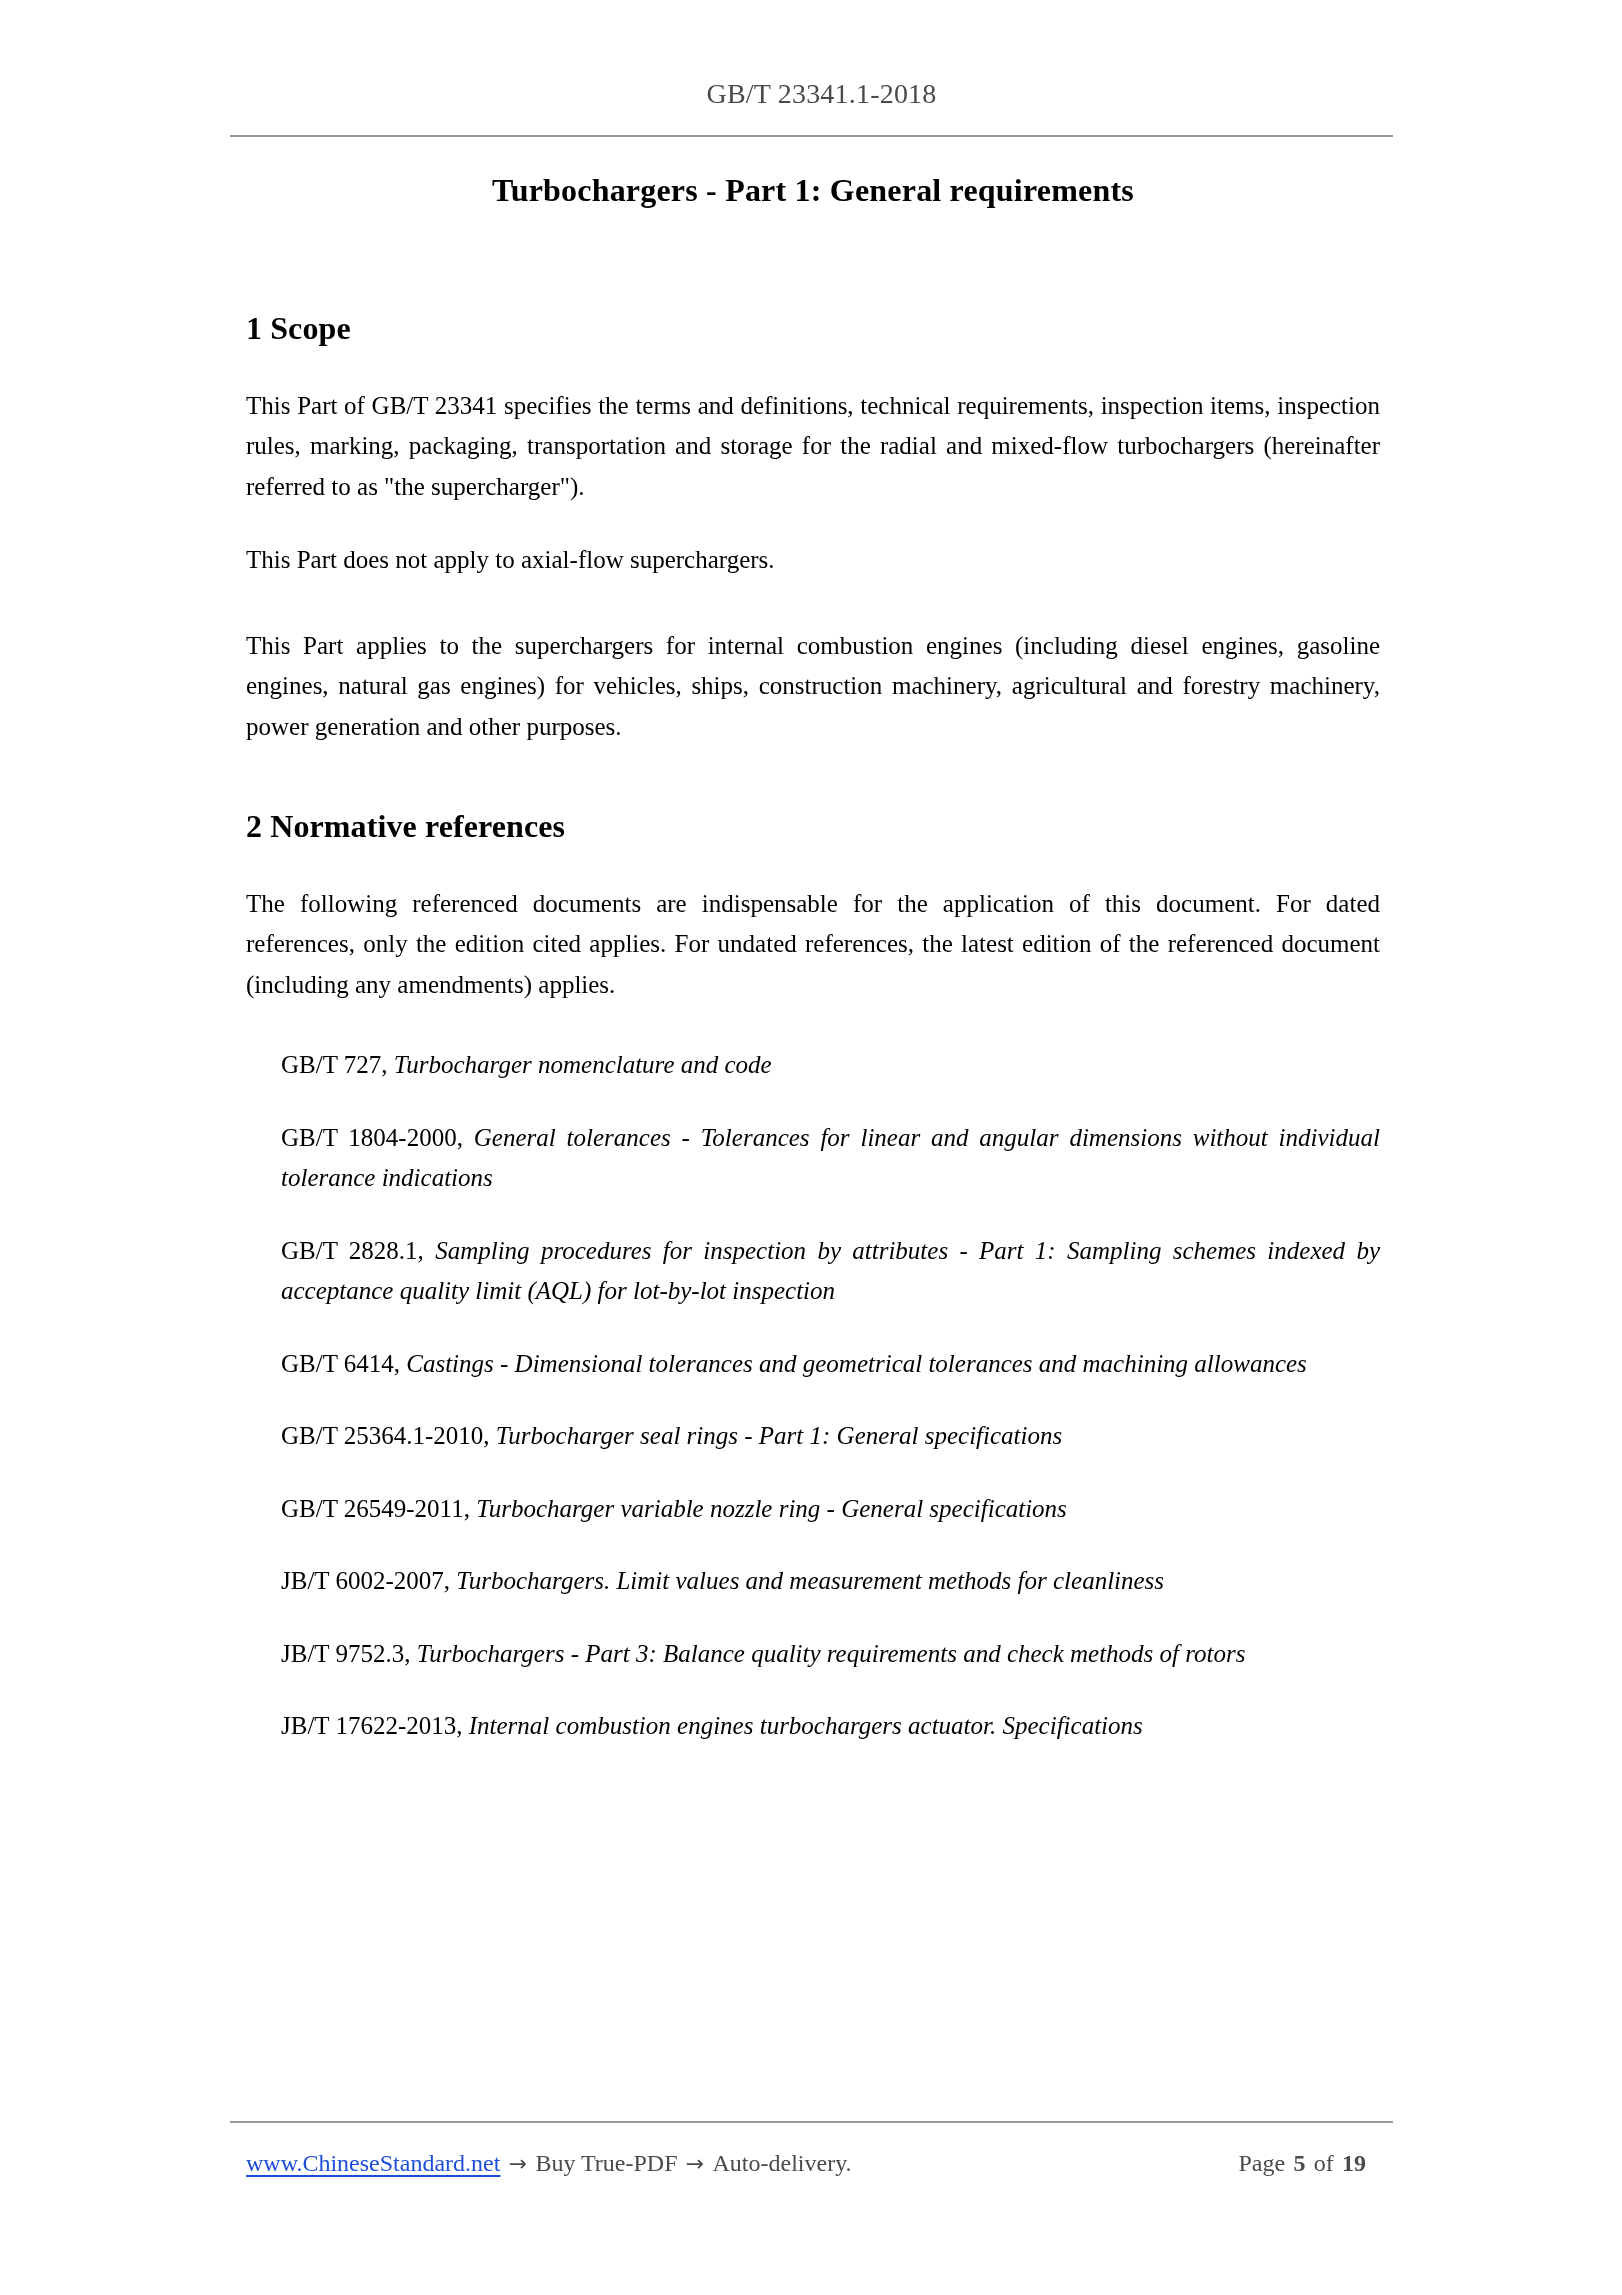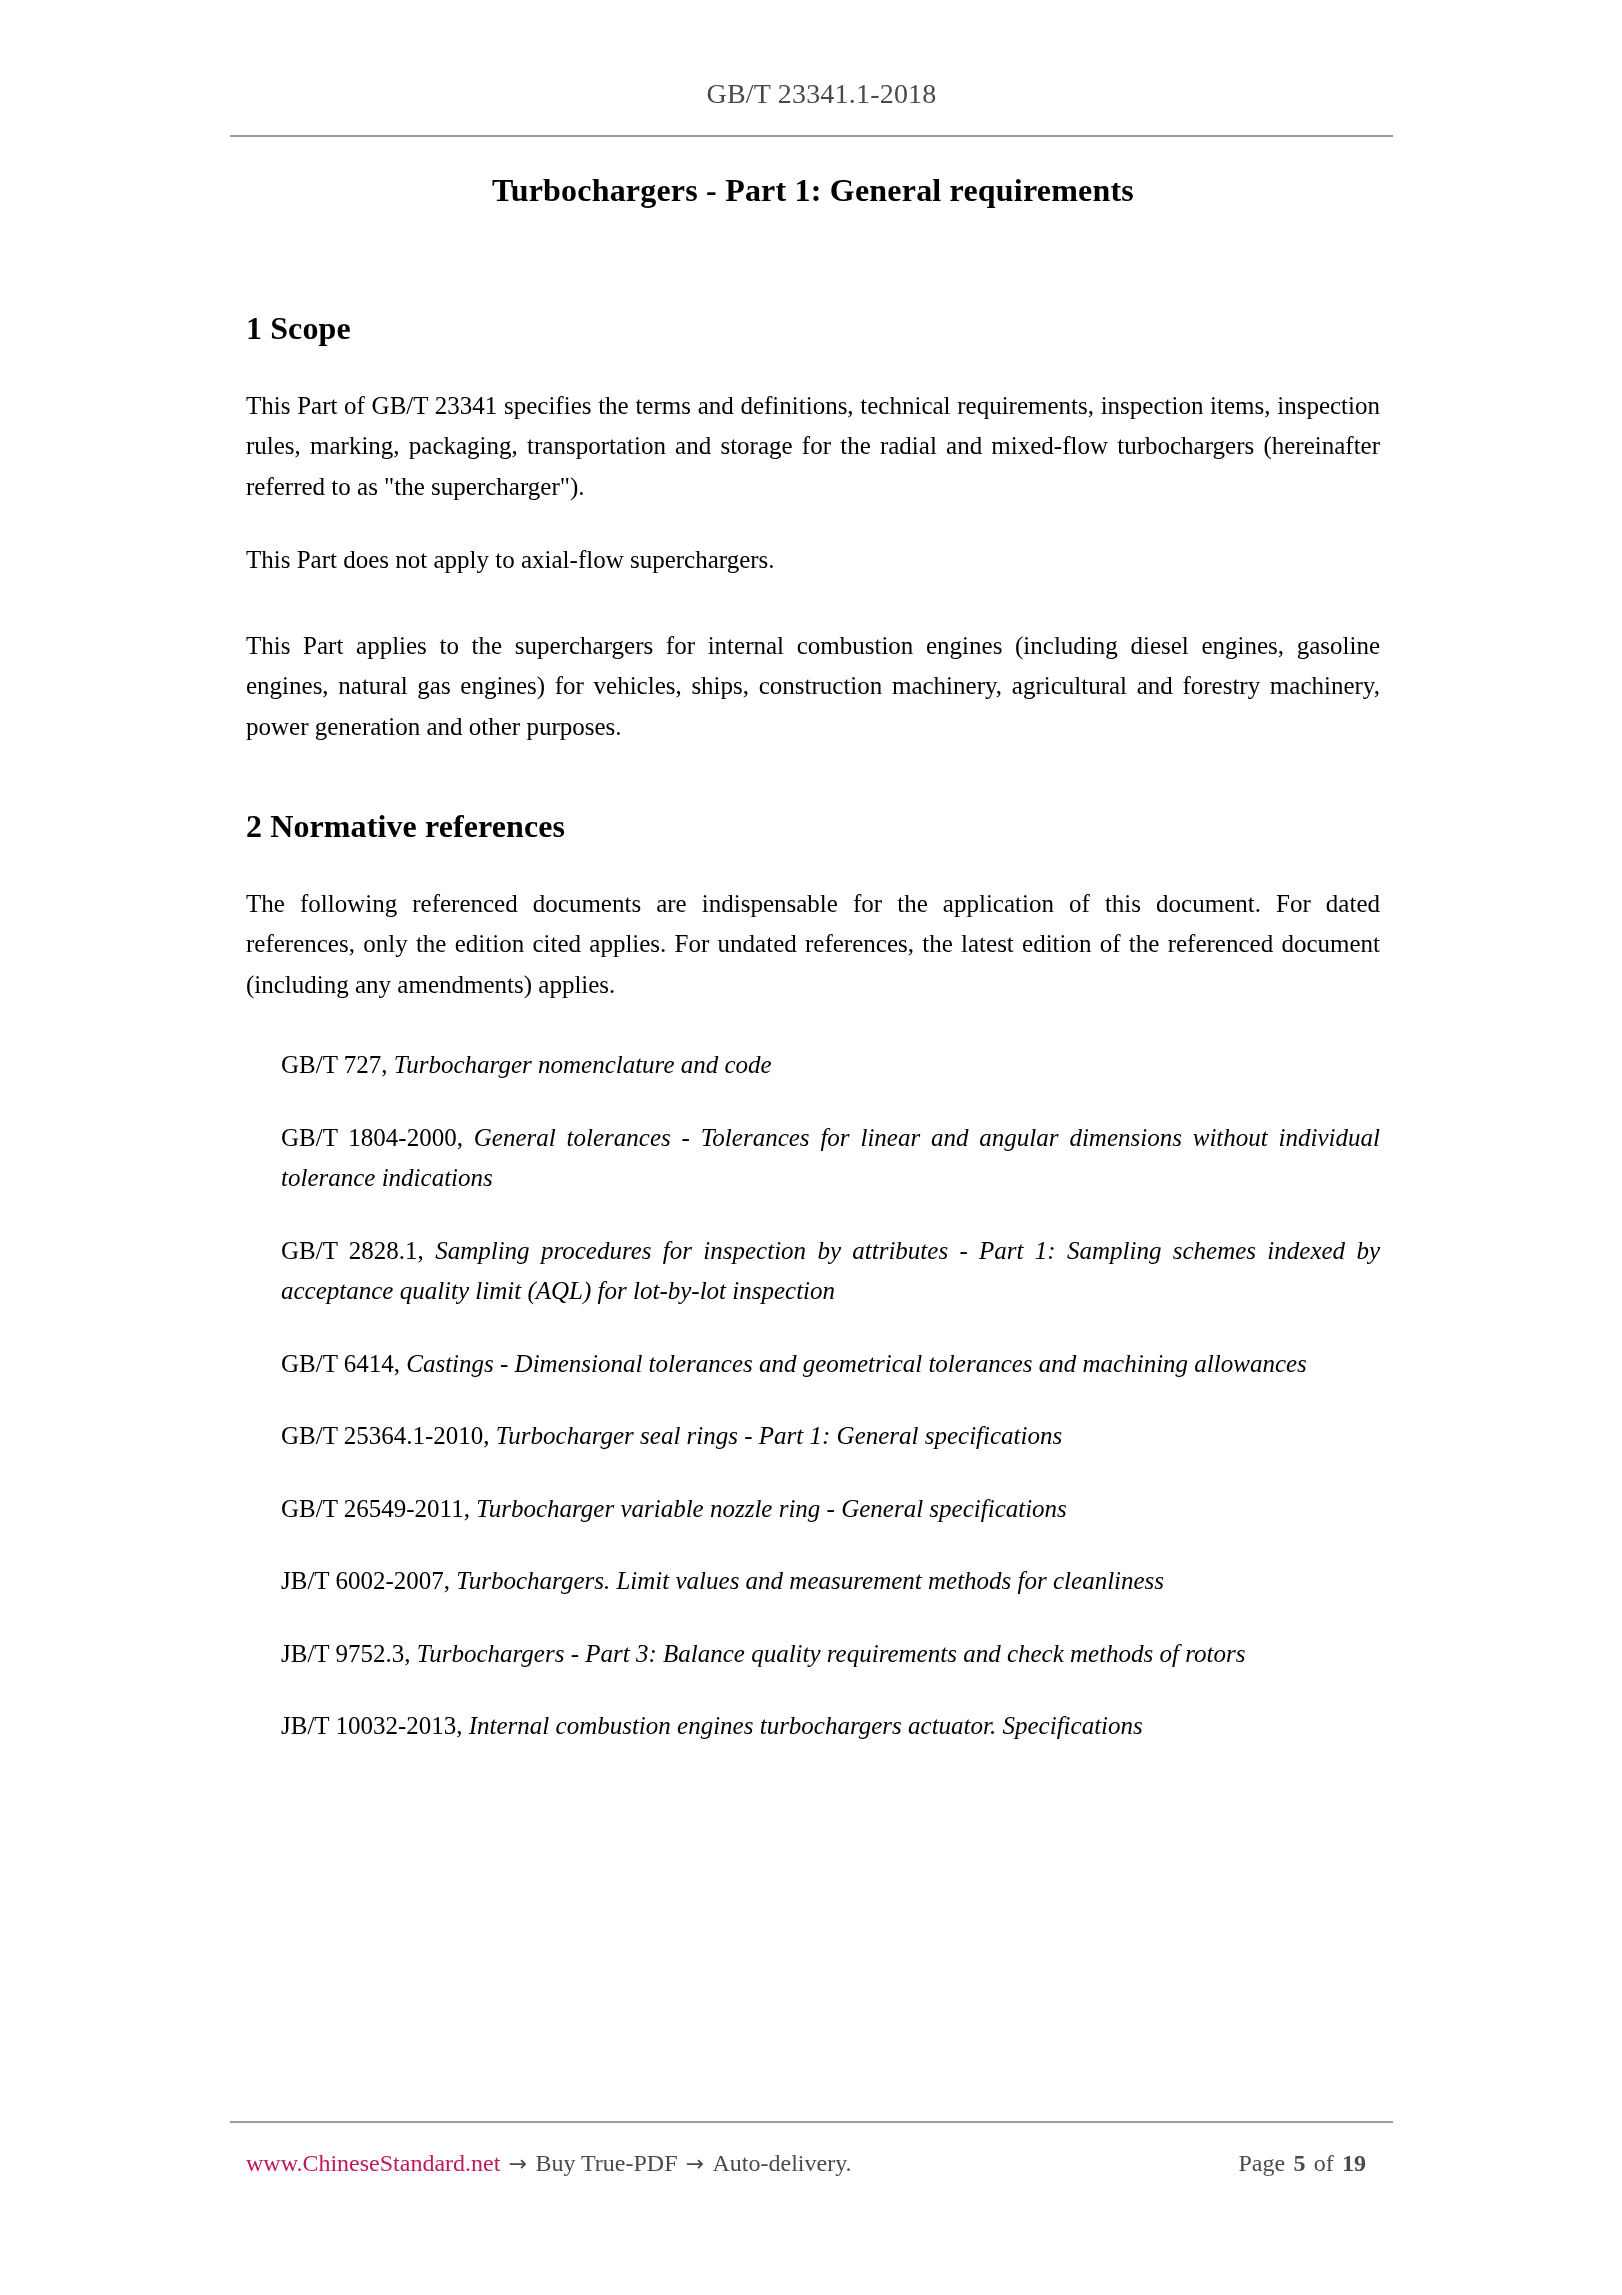--- a/index.html
+++ b/index.html
@@ -141,22 +141,23 @@
     line-height: 1.1;
   }
 
   .footer-left {
     display: flex;
     align-items: baseline;
     white-space: nowrap;
   }
 
   .footer-link {
+    text-decoration: underline;
     text-underline-offset: 4.2px;
-    color: #be185d;
+    color: #1d4ed8;
   }
 
   .footer-arrow {
     margin: 0 8.3px;
     font-family: "DejaVu Sans", sans-serif;
     font-size: 22px;
   }
 
   .footer-right {
     white-space: nowrap;
@@ -225,21 +226,21 @@
       </li>
       <li class="ref-item">
         <span class="ref-code">JB/T 6002-2007,</span>
         <span class="ref-title">Turbochargers. Limit values and measurement methods for cleanliness</span>
       </li>
       <li class="ref-item">
         <span class="ref-code">JB/T 9752.3,</span>
         <span class="ref-title">Turbochargers - Part 3: Balance quality requirements and check methods of rotors</span>
       </li>
       <li class="ref-item">
-        <span class="ref-code">JB/T 10032-2013,</span>
+        <span class="ref-code">JB/T 17622-2013,</span>
         <span class="ref-title">Internal combustion engines turbochargers actuator. Specifications</span>
       </li>
     </ul>
 
   </div>
 
   <div class="footer-rule"></div>
 
   <div class="footer">
     <div class="footer-left">

